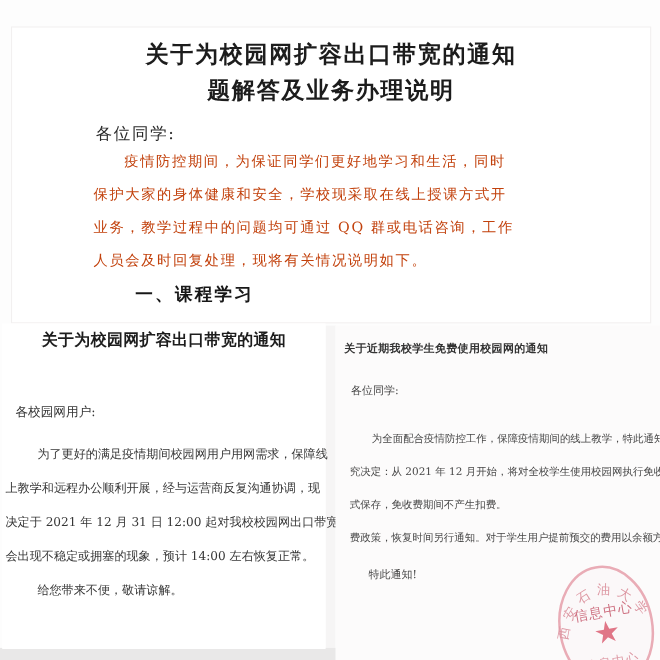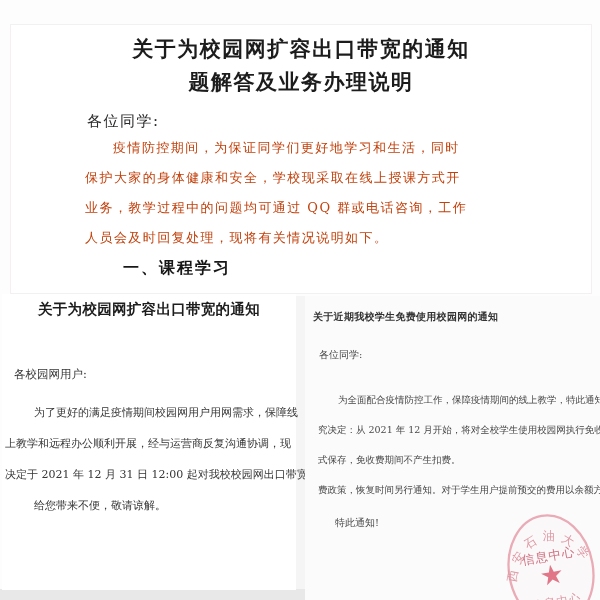--- a/index.html
+++ b/index.html
@@ -114,20 +114,21 @@
     <div class="t-heading">一、课程学习</div>
   </section>
 
   <section class="doc doc-left">
     <h2 class="l-title">关于为校园网扩容出口带宽的通知</h2>
     <div class="l-salutation">各校园网用户:</div>
     <div class="l-body">
       <div class="l-line l-indent">为了更好的满足疫情期间校园网用户用网需求，保障线</div>
       <div class="l-line">上教学和远程办公顺利开展，经与运营商反复沟通协调，现</div>
       <div class="l-line">决定于 2021 年 12 月 31 日 12:00 起对我校校园网出口带宽进</div>
+      <div class="l-line">会出现不稳定或拥塞的现象，预计 14:00 左右恢复正常。</div>
       <div class="l-line l-indent">给您带来不便，敬请谅解。</div>
     </div>
   </section>
 
   <section class="doc doc-right">
     <h2 class="r-title">关于近期我校学生免费使用校园网的通知</h2>
     <div class="r-salutation">各位同学:</div>
     <div class="r-body">
       <div class="r-line r-indent">为全面配合疫情防控工作，保障疫情期间的线上教学，特此通知</div>
       <div class="r-line">究决定：从 2021 年 12 月开始，将对全校学生使用校园网执行免收网</div>

